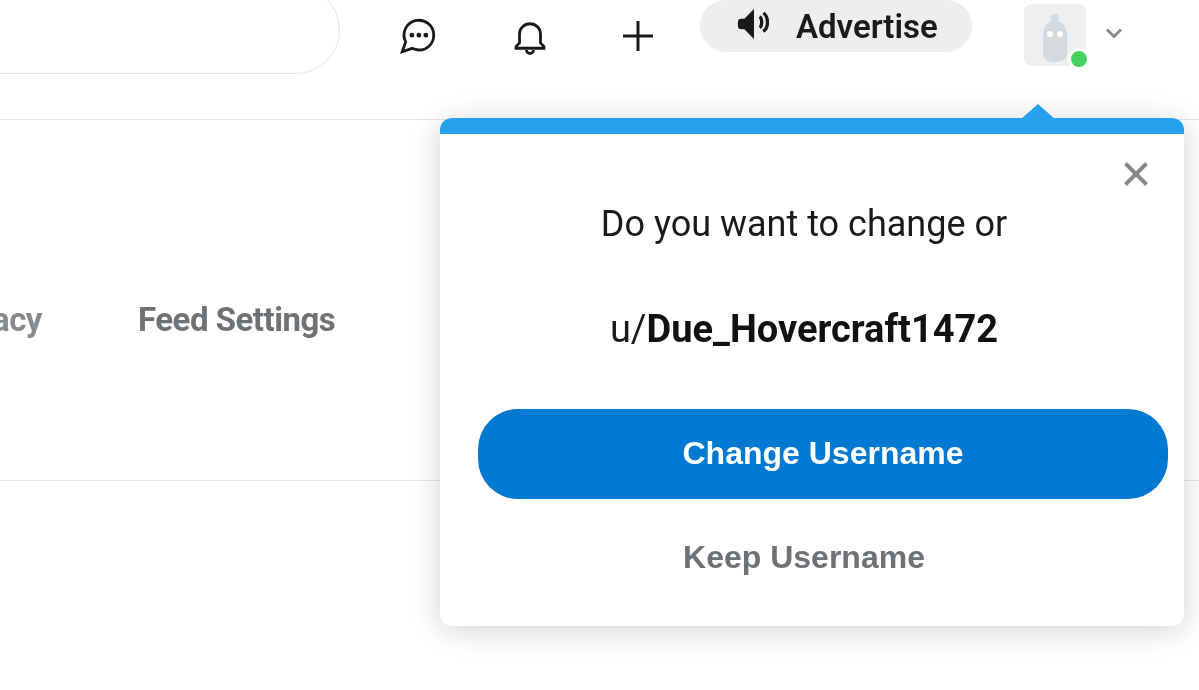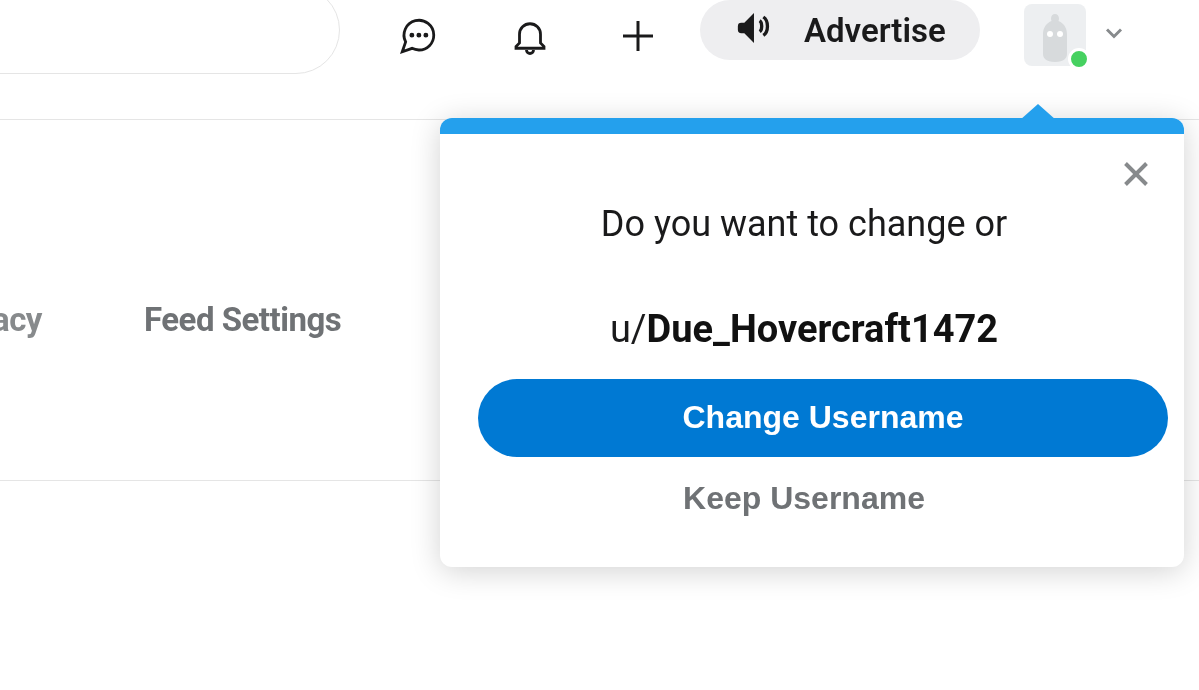--- a/index.html
+++ b/index.html
@@ -6,45 +6,45 @@
     body { font-family: -apple-system, BlinkMacSystemFont, "Segoe UI", Roboto, Helvetica, Arial, sans-serif; background: #fff; width: 1199px; height: 690px; overflow: hidden; position: relative; }
 
     .topbar { position: absolute; top: 0; left: 0; right: 0; height: 120px; border-bottom: 1px solid #e5e5e5; display:flex; align-items:center; }
     .search-pill { position:absolute; left:-50px; top:-14px; width:390px; height:88px; background:#fff; border:1px solid #e5e5e5; border-radius:60px; }
 
     .icon-btn { width:48px; height:48px; display:flex; align-items:center; justify-content:center; border-radius:50%; cursor:pointer; position:absolute; }
     .chat-btn { left:394px; top:12px; }
     .bell-btn { left:506px; top:12px; }
     .plus-btn { left:614px; top:12px; }
 
-    .advertise-btn { position:absolute; left:700px; top:0; height:60px; background:#eeeef0; border-radius:36px; padding:0 34px; display:flex; align-items:center; gap:26px; cursor:pointer; }
+    .advertise-btn { position:absolute; left:700px; top:0; height:52px; background:#eeeef0; border-radius:36px; padding:0 34px; display:flex; align-items:center; gap:18px; cursor:pointer; }
     .advertise-btn span.label { font-size:33px; font-weight:600; color:#1a1a1b; }
 
     .avatar-wrap { position:absolute; left:1024px; top:4px; display:flex; align-items:center; gap:14px; cursor:pointer; }
     .avatar { width:62px; height:62px; background:#edeff1; border-radius:8px; position:relative; display:flex; align-items:flex-end; justify-content:center; }
     .avatar svg { display:block; }
     .presence { width:22px; height:22px; background:#46d160; border-radius:50%; border:3px solid #fff; position:absolute; right:-4px; bottom:-4px; }
     .chev { color:#878a8c; }
 
     .tabs-row { position:absolute; top:120px; left:0; height:360px; width:100%; }
     .tab-privacy { position:absolute; left:-8px; top:180px; font-size:33px; font-weight:700; color:#878a8c; letter-spacing:-0.5px; }
-    .tab-feed { position:absolute; left:144px; top:180px; font-size:33px; font-weight:700; color:#6f7275; letter-spacing:-0.5px; }
+    .tab-feed { position:absolute; left:138px; top:180px; font-size:33px; font-weight:700; color:#6f7275; letter-spacing:-0.5px; }
     .tab-border { position:absolute; top:360px; left:0; right:0; height:1px; background:#e5e5e5; }
 
     .popover { position:absolute; left:440px; top:118px; width:744px; background:#fff; border-radius:12px; box-shadow: 0 4px 30px rgba(0,0,0,0.18); overflow:visible; }
     .popover-arrow { position:absolute; top:-14px; right:128px; width:0; height:0; border-left:18px solid transparent; border-right:18px solid transparent; border-bottom:16px solid #24a0ed; }
     .popover-bar { height:16px; background:#24a0ed; border-top-left-radius:12px; border-top-right-radius:12px; }
     .popover-inner { padding: 18px 54px 50px 38px; position:relative; }
     .close-x { position:absolute; right:28px; top:20px; width:40px; height:40px; display:flex; align-items:center; justify-content:center; color:#878a8c; cursor:pointer; }
     .prompt { text-align:center; font-size:36px; color:#1a1a1b; line-height:1.35; padding: 48px 40px 0 40px; font-weight:400;}
     .username-line { text-align:center; margin-top:58px; font-size:38px; }
     .u-prefix { color:#1a1a1b; font-weight:400; }
     .u-name { color:#111; font-weight:700; }
-    .btn-primary { margin:28px auto 0 auto; width:690px; display:block; height:78px; background:#0079d3; color:#fff; border:none; border-radius:40px; font-size:32px; font-weight:700; cursor:pointer; }
-    .btn-secondary { margin:23px auto 0 auto; display:block; background:none; border:none; font-size:32px; font-weight:700; color:#6f7275; cursor:pointer; }
+    .btn-primary { margin:58px auto 0 auto; width:690px; display:block; height:90px; background:#0079d3; color:#fff; border:none; border-radius:40px; font-size:32px; font-weight:700; cursor:pointer; }
+    .btn-secondary { margin:40px auto 0 auto; display:block; background:none; border:none; font-size:32px; font-weight:700; color:#6f7275; cursor:pointer; }
   </style>
 </head>
 <body>
 
 <div class="topbar">
   <div class="search-pill"></div>
 
   <div class="icon-btn chat-btn">
     <svg width="42" height="42" viewBox="0 0 24 24" fill="none" stroke="#1a1a1b" stroke-width="1.6">
       <path d="M21 11.5a8.38 8.38 0 0 1-8.5 8.5 8.5 8.5 0 0 1-3.9-.94L3 21l1.94-5.6A8.5 8.5 0 1 1 21 11.5z"></path>

